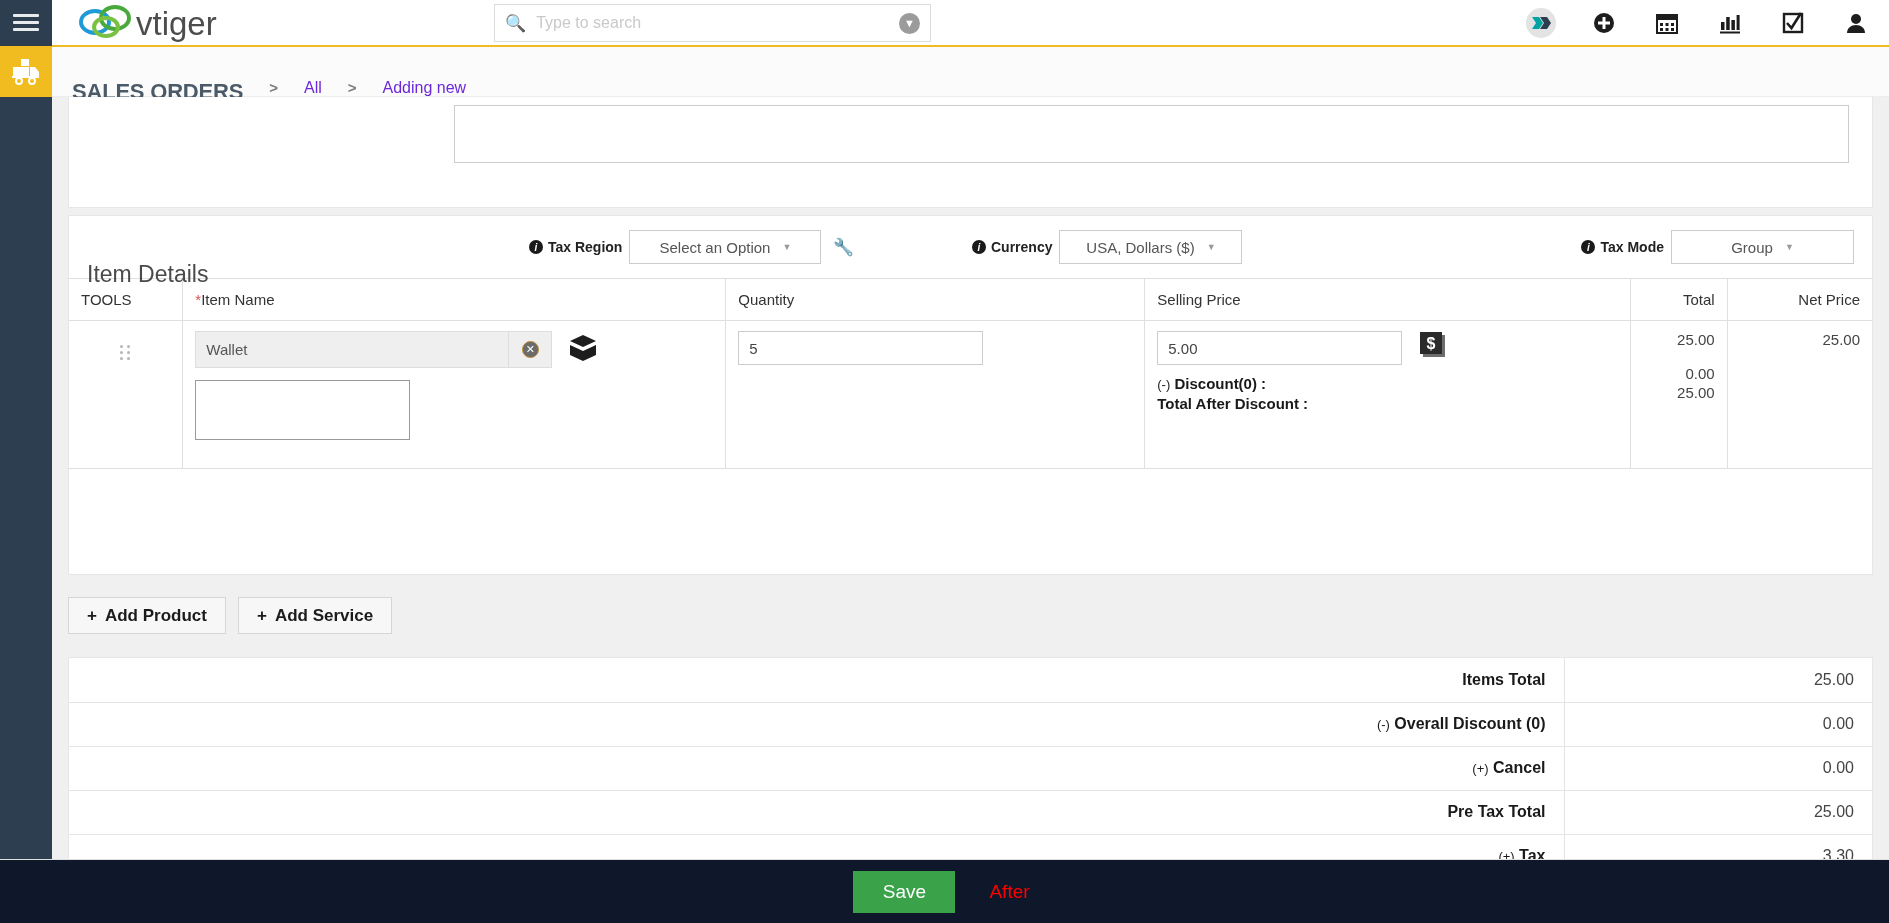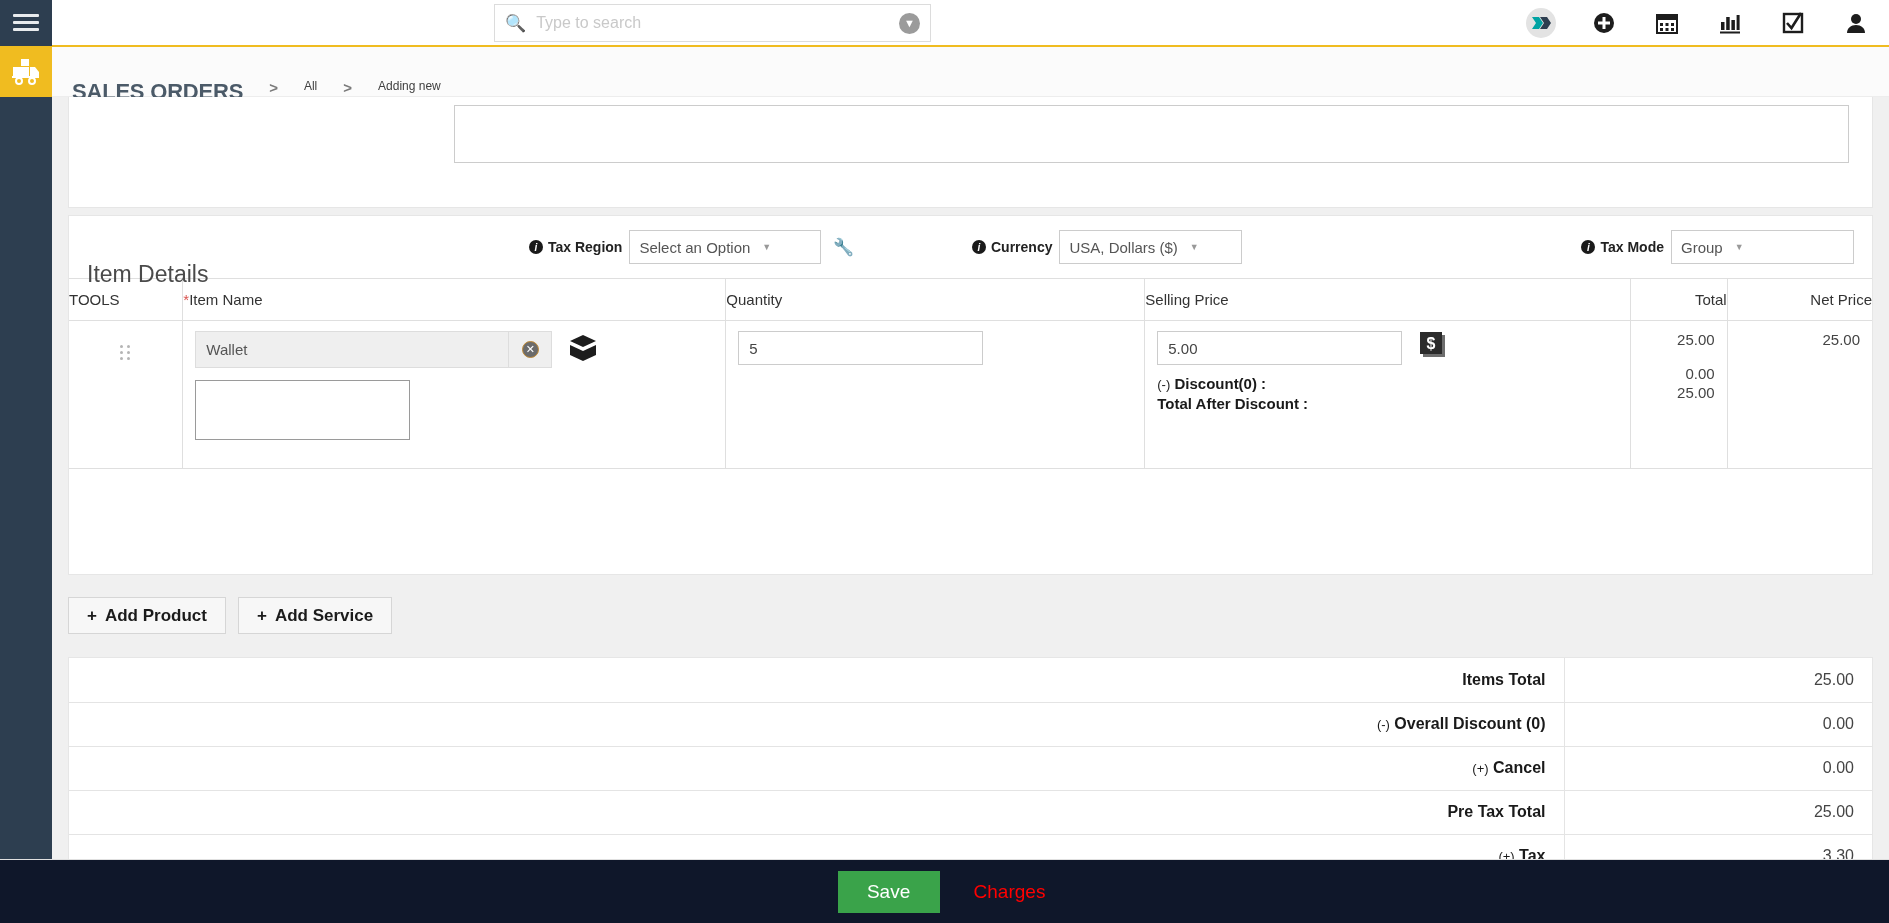--- a/index.html
+++ b/index.html
@@ -73,21 +73,21 @@
     display: flex; align-items: center; justify-content: center;
     flex: 0 0 52px;
   }
   .breadcrumb {
     display: flex; align-items: flex-start; margin-left: 20px; gap: 26px; margin-top: 41px;
   }
   .bc-module {
     font-size: 22px; font-weight: bold; color: #4b5a68; letter-spacing: -0.2px;
   }
   .bc-sep { color: #7a7a7a; font-size: 15px; font-weight: bold; }
-  .bc-item { font-size: 12px; color: #404040; }
+  .bc-item { font-size: 16px; color: #6d28d9; }
 
   
   .leftrail {
     position: absolute; top: 97px; left: 0; width: 52px; height: 826px;
     background: #2d3e50;
   }
 
   
   .content {
     position: absolute; top: 97px; left: 52px;
@@ -125,31 +125,31 @@
     font-size: 14px; font-weight: bold; color: #222; white-space: nowrap;
     display: flex; align-items: center; gap: 5px; margin-right: 7px;
   }
   .info-i {
     width: 14px; height: 14px; border-radius: 50%; background: #1a1a1a; color: #fff;
     font-size: 10px; font-weight: bold; display: inline-flex;
     align-items: center; justify-content: center; font-style: italic;
   }
   .sel {
     height: 34px; border: 1px solid #cccccc; background: #fff;
-    display: flex; align-items: center; justify-content: flex-start;
+    display: flex; align-items: center; justify-content: center;
     padding: 0 9px; font-size: 15px; color: #555; cursor: pointer;
   }
   .sel .caret { color: #999; font-size: 9px; margin-left: 12px; }
   .wrench { margin-left: 12px; font-size: 17px; color: #111; cursor: pointer; }
 
   
   .itable { width: 100%; border-collapse: collapse; }
   .itable th {
     font-size: 15px; font-weight: normal; color: #333; text-align: left;
-    padding: 10px 0; border-top: 1px solid #dfdfdf; border-bottom: 1px solid #dfdfdf;
+    padding: 10px 12px; border-top: 1px solid #dfdfdf; border-bottom: 1px solid #dfdfdf;
     border-right: 1px solid #dfdfdf; vertical-align: middle; height: 42px;
   }
   .itable th.right { text-align: right; }
   .itable th:last-child { border-right: 0; }
   .req { color: #d9534f; }
   .itable td {
     border-right: 1px solid #dfdfdf; border-bottom: 1px solid #dfdfdf;
     vertical-align: top; padding: 10px 12px;
   }
   .itable td:last-child { border-right: 0; }
@@ -250,20 +250,30 @@
 
 <div class="topbar">
   <div class="hamburger-cell">
     <div class="hamburger">
       <span></span>
         <span></span>
         <span></span>
     </div>
   </div>
 
+  <div class="logo-wrap">
+    <svg class="logo-svg" width="185" height="38" viewBox="0 0 185 38">
+      <g fill="none" stroke-width="4">
+        <ellipse cx="27" cy="18" rx="14" ry="11" stroke="#1e9ad6"></ellipse>
+        <ellipse cx="47" cy="14" rx="14" ry="11" stroke="#4aa93c"></ellipse>
+        <ellipse cx="38" cy="23" rx="12" ry="9" stroke="#7ac143"></ellipse>
+      </g>
+      <text x="68" y="31" font-family="Liberation Sans, sans-serif" font-size="33" fill="#4d4d4d">vtiger</text>
+    </svg>
+  </div>
 
   <div class="search-wrap">
     <span class="search-icon">🔍</span>
     <input class="search-input" type="text" placeholder="Type to search" style="">
     <span class="search-chevron">▼</span>
   </div>
 
   <div class="nav-icons">
     <div class="nav-ico">
       <span class="ico-x-badge">
@@ -505,14 +515,14 @@
           <td class="s-value">3.30</td>
         </tr>
       </tbody>
     </table>
   </div>
 
 </div>
 
 <div class="footer">
   <button class="btn-save">Save</button>
-  <button class="btn-cancel">Charges</button>
+  <button class="btn-cancel">After</button>
 </div>
 
 </body></html>

